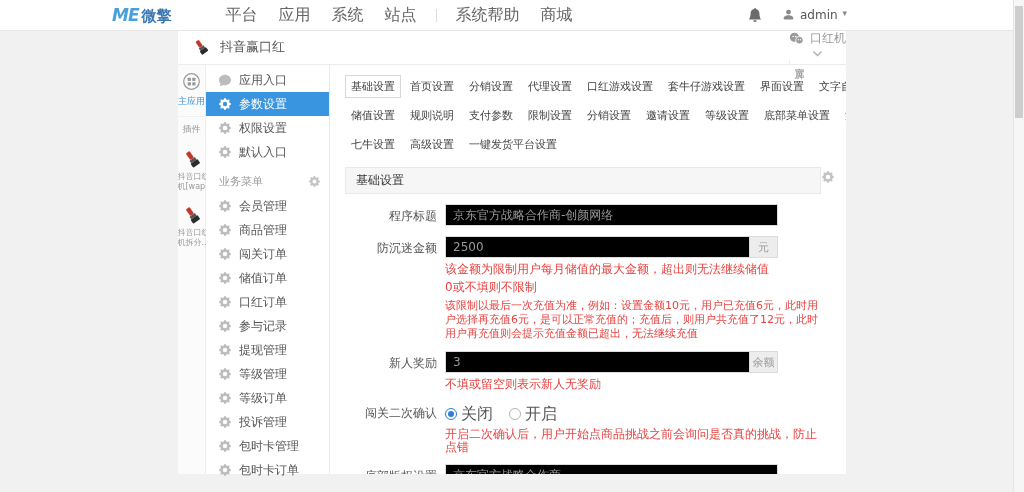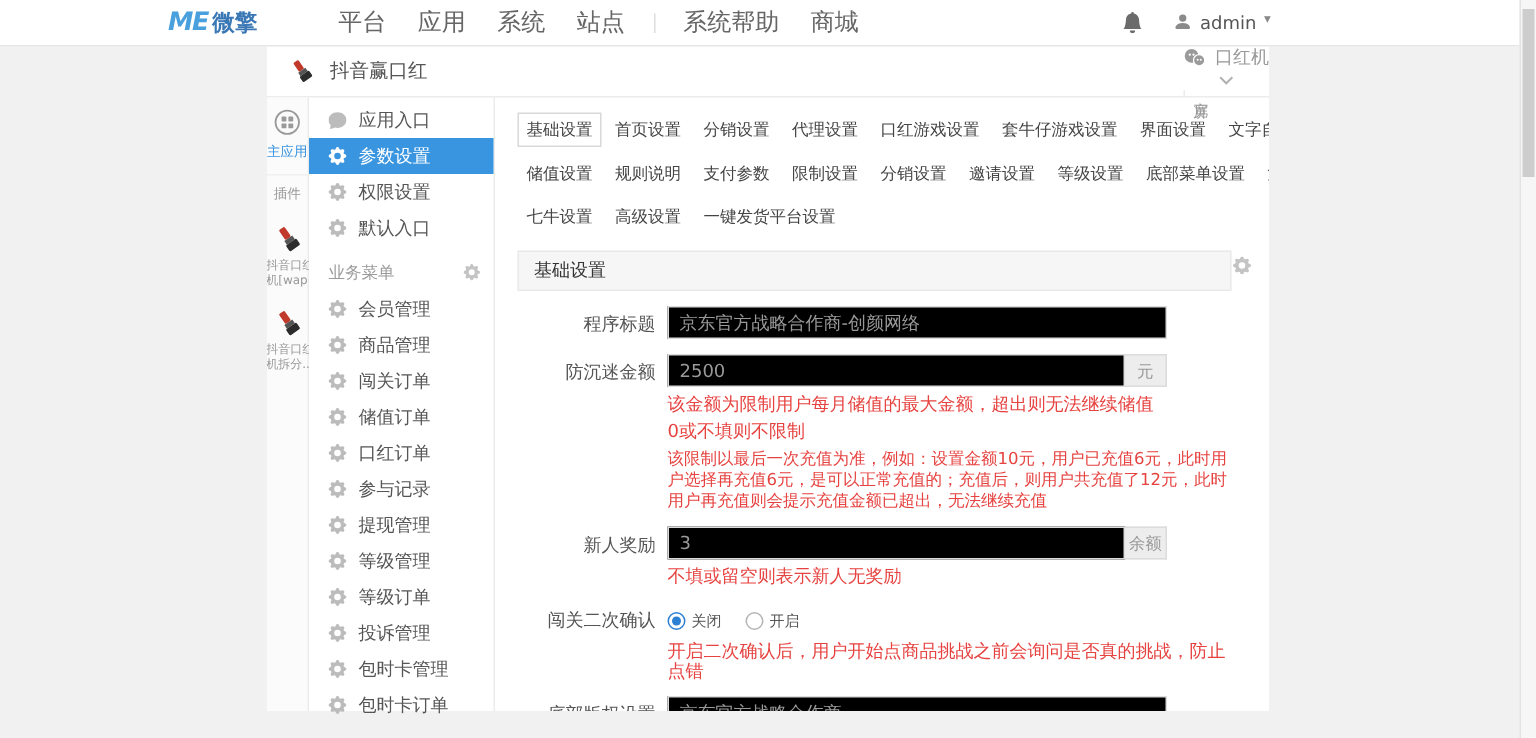--- a/index.html
+++ b/index.html
@@ -74,21 +74,21 @@
     padding-top:4px;white-space:nowrap;}
   .form-col{margin-left:8px;flex:1;min-width:0;}
   .input-group{display:flex;width:333px;height:22px;}
   .text-input{flex:1;min-width:0;height:100%;box-sizing:border-box;border:1px solid #dcdcdc;
     padding:0 7px;font-size:12px;color:#999;background:#000000;outline:none;font-family:inherit;}
   .addon{width:28px;flex-shrink:0;box-sizing:border-box;border:1px solid #dcdcdc;border-left:0;
     background:#ededed;color:#9a9a9a;font-size:11px;display:flex;align-items:center;justify-content:center;}
   .help{color:#e64340;font-size:12px;line-height:13px;margin-top:5px;}
   .help-long{font-size:11px;line-height:14px;}
   .radio-row{display:flex;gap:16px;padding-top:4px;height:18px;align-items:center;}
-  .radio{display:flex;align-items:center;gap:4px;font-size:10px;color:#555;cursor:pointer;justify-content:center;}
+  .radio{display:flex;align-items:center;gap:4px;font-size:16px;color:#555;cursor:pointer;justify-content:center;}
   .rdot{width:12px;height:12px;box-sizing:border-box;border:1px solid #b5b5b5;border-radius:50%;
     background:#fff;display:inline-flex;align-items:center;justify-content:center;}
   .rdot-in{width:6px;height:6px;border-radius:50%;background:transparent;}
   .radio.checked .rdot{border-color:#2d7fd3;}
   .radio.checked .rdot-in{background:#2d7fd3;}
 
   
   .scrollbar{position:absolute;right:0;top:0;width:10px;height:492px;background:#f6f6f6;
     border-left:1px solid #e3e3e3;z-index:20;}
   .scroll-thumb{position:absolute;left:1px;top:6px;width:8px;height:112px;background:#cdcdcd;cursor:grab;}

